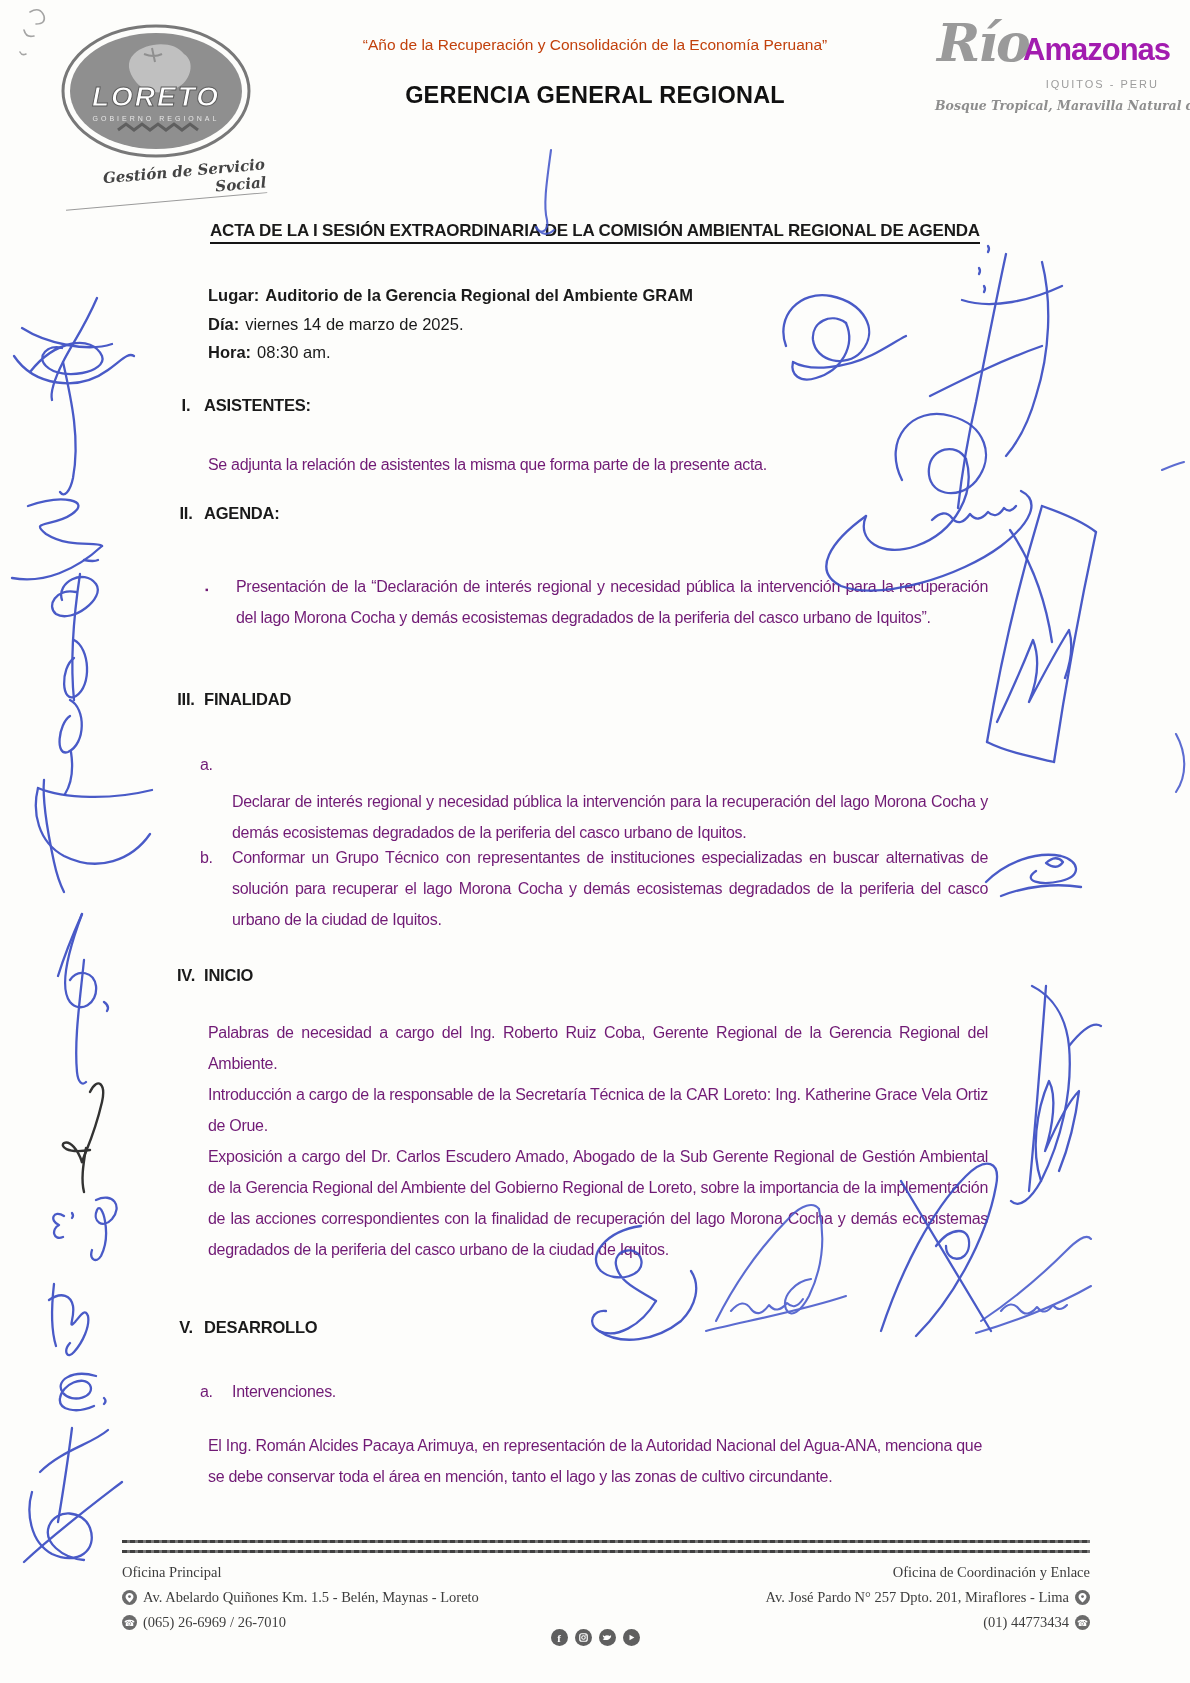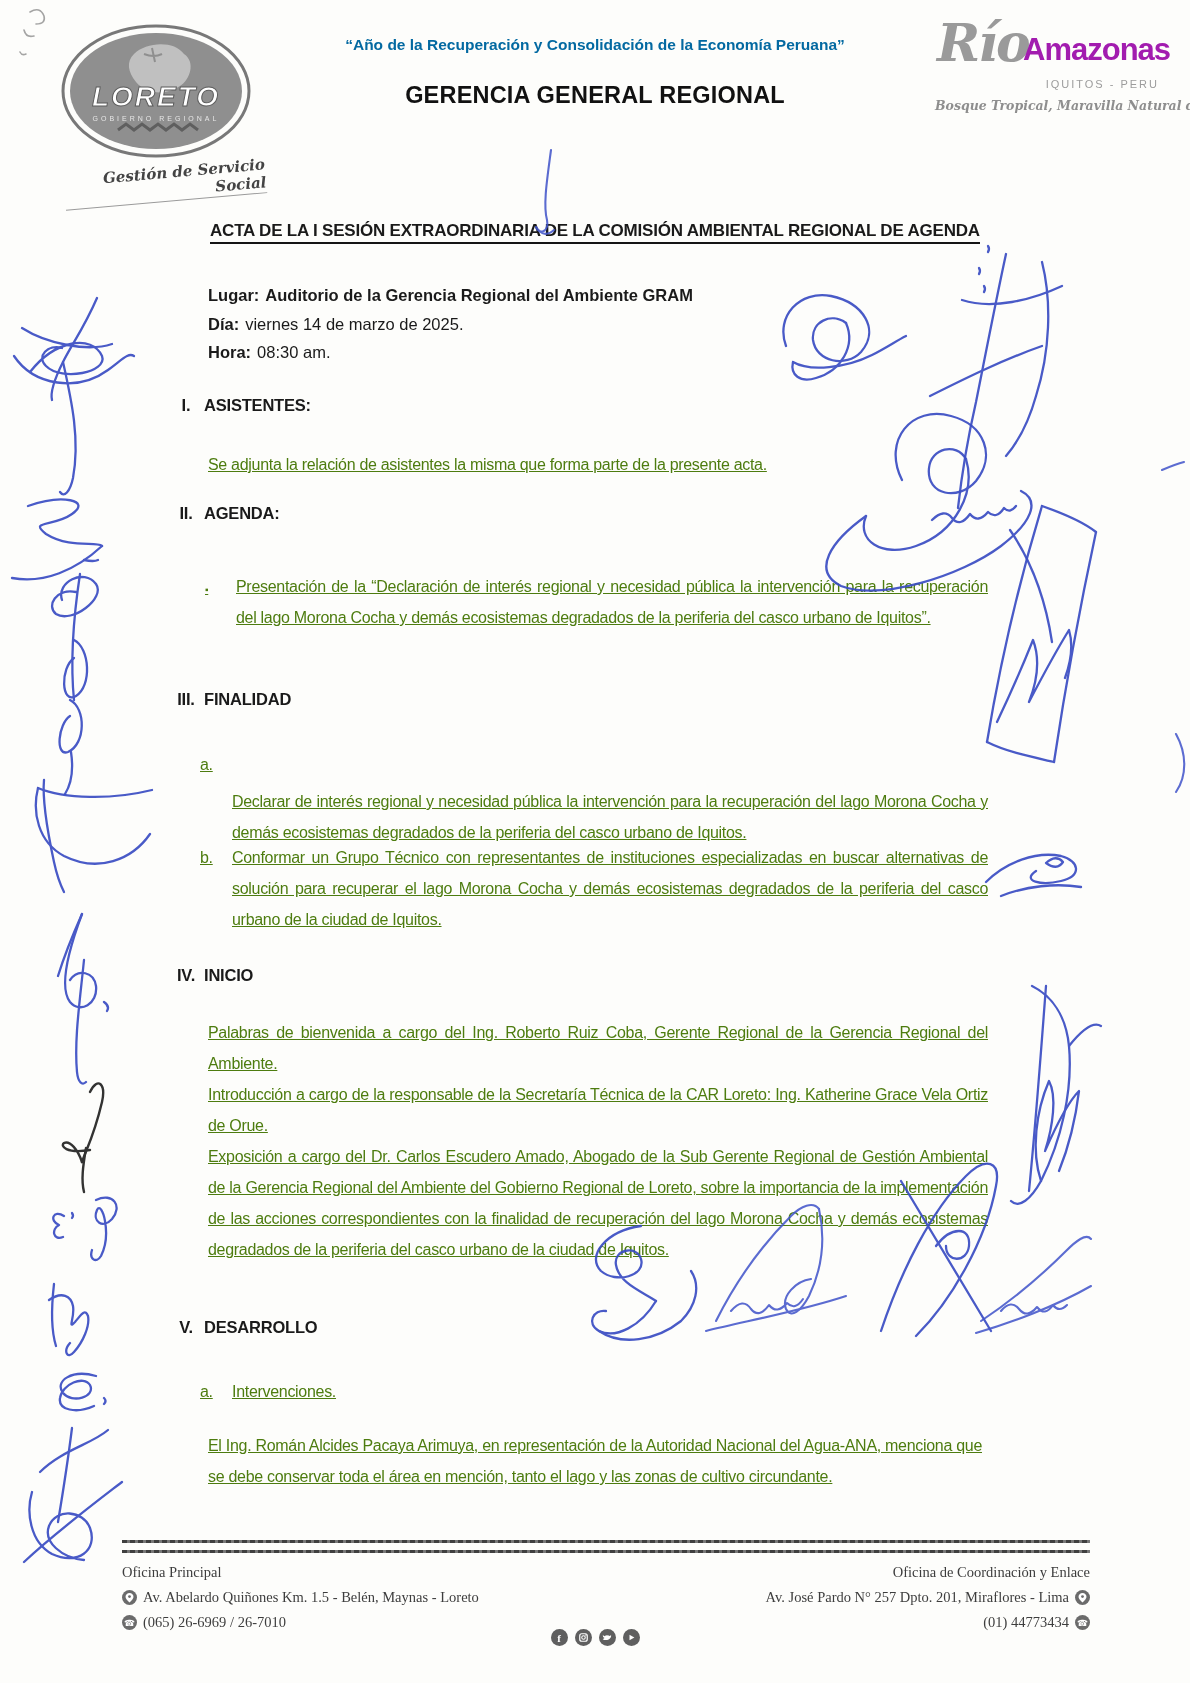--- a/index.html
+++ b/index.html
@@ -1,20 +1,20 @@
 <!DOCTYPE html>
 <html><head>
 <meta charset="utf-8">
 <style>
   html,body{margin:0;padding:0;}
   body{background:#e8e8e8;font-family:"Liberation Sans",sans-serif;}
   .page{position:relative;width:1190px;height:1683px;margin:0 auto;background:#fdfdfb;color:#1a1a1a;overflow:hidden;}
 
   
-  .motto{position:absolute;top:36px;left:0;width:1190px;text-align:center;font-size:15.5px;font-weight:bold;color:#0369a1;}
+  .motto{position:absolute;top:36px;left:0;width:1190px;text-align:center;font-size:15.5px;font-weight:normal;color:#c2410c;}
   .h-title{position:absolute;left:0;width:1190px;text-align:center;font-weight:bold;font-size:23.5px;letter-spacing:.2px;color:#111;}
   .h-title.l1{top:82px;}
   .h-title.l2{top:113px;}
 
   .logo-left{position:absolute;left:56px;top:24px;width:210px;text-align:right;}
   .logo-left svg{display:block;}
   .logo-tagline{margin-top:2px;margin-left:8px;transform:rotate(-5deg);font-family:"DejaVu Serif",serif;font-style:italic;font-weight:bold;font-size:15px;color:#444;border-bottom:1px solid #9a9a9a;display:inline-block;padding-bottom:1px;}
 
   .logo-right{position:absolute;left:935px;top:18px;width:252px;text-align:center;color:#8a8a8a;}
   .rio-row{position:relative;height:66px;text-align:left;}
@@ -26,21 +26,21 @@
   
   .acta-title{position:absolute;top:221px;left:100px;width:990px;text-align:center;}
   .acta-title span{font-size:17px;font-weight:bold;letter-spacing:-.2px;border-bottom:2.2px solid #151515;padding-bottom:2px;}
 
   .details{position:absolute;top:281px;left:208px;font-size:16.5px;line-height:28.5px;}
   .details .lbl{font-weight:bold;margin-right:6px;}
   .details .row.all-bold .val{font-weight:bold;margin-top:17px;}
 
   .sec-head{position:absolute;left:168px;font-size:16.5px;font-weight:bold;letter-spacing:-.2px;text-align:center;}
   .sec-head .num{display:inline-block;min-width:36px;}
-  .para{position:absolute;font-size:16px;letter-spacing:-.3px;line-height:31px;color:#4d7c0f;text-decoration:underline;}
+  .para{position:absolute;font-size:16px;letter-spacing:-.3px;line-height:31px;color:#701a75;}
   .just{text-align:justify;}
   .bullet-sq{position:absolute;left:205px;font-size:10px;top:3px;}
   .item-marker{position:absolute;left:200px;width:30px;}
 
   #sec1-head{top:396px;} #sec1-para{top:449px;left:208px;width:740px;}
   #sec2-head{top:504px;}
   #agenda-item{top:571px;left:236px;width:752px;}
   #agenda-bullet{top:574px;}
   #sec3-head{top:690px;}
   #item-a{top:786px;left:232px;width:756px;}
@@ -137,21 +137,21 @@
   </div>
   <div class="para item-marker" id="marker-a">a.</div>
   <div class="para just" id="item-a">Declarar de interés regional y necesidad pública la intervención para la recuperación del lago Morona Cocha y demás ecosistemas degradados de la periferia del casco urbano de Iquitos.</div>
   <div class="para item-marker" id="marker-b">b.</div>
   <div class="para just" id="item-b">Conformar un Grupo Técnico con representantes de instituciones especializadas en buscar alternativas de solución para recuperar el lago Morona Cocha y demás ecosistemas degradados de la periferia del casco urbano de la ciudad de Iquitos.</div>
 
   <div class="sec-head" id="sec4-head">
     <span class="num">IV.</span><span>INICIO</span>
   </div>
   <div class="para just" id="sec4-body">
-    <p>Palabras de bienvenida a cargo del Ing. Roberto Ruiz Coba, Gerente Regional de la Gerencia Regional del Ambiente.</p>
+    <p>Palabras de necesidad a cargo del Ing. Roberto Ruiz Coba, Gerente Regional de la Gerencia Regional del Ambiente.</p>
     <p>Introducción a cargo de la responsable de la Secretaría Técnica de la CAR Loreto: Ing. Katherine Grace Vela Ortiz de Orue.</p>
     <p>Exposición a cargo del Dr. Carlos Escudero Amado, Abogado de la Sub Gerente Regional de Gestión Ambiental de la Gerencia Regional del Ambiente del Gobierno Regional de Loreto, sobre la importancia de la implementación de las acciones correspondientes con la finalidad de recuperación del lago Morona Cocha y demás ecosistemas degradados de la periferia del casco urbano de la ciudad de Iquitos.</p>
   </div>
 
   <div class="sec-head" id="sec5-head">
     <span class="num">V.</span><span>DESARROLLO</span>
   </div>
   <div class="para item-marker" id="marker-v-a">a.</div>
   <div class="para" id="item-v-a">Intervenciones.</div>
   <div class="para just" id="sec5-para">El Ing. Román Alcides Pacaya Arimuya, en representación de la Autoridad Nacional del Agua-ANA, menciona que se debe conservar toda el área en mención, tanto el lago y las zonas de cultivo circundante.</div>

